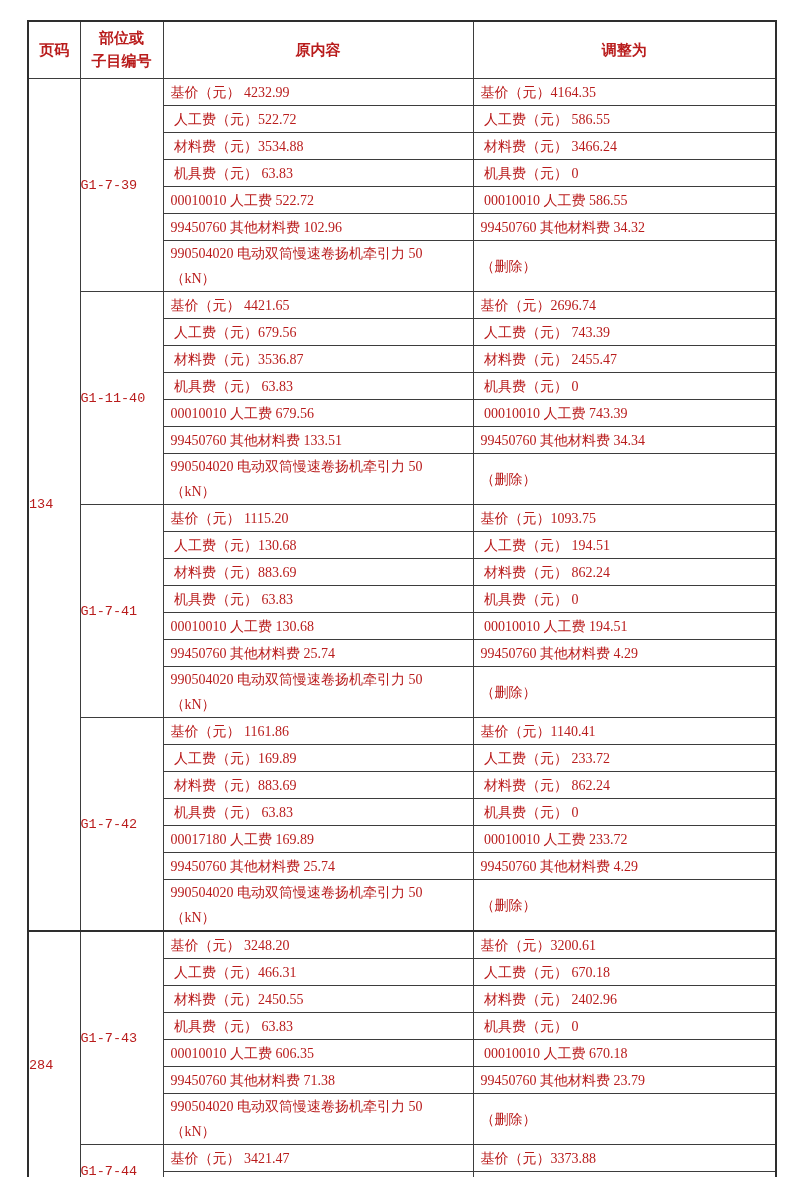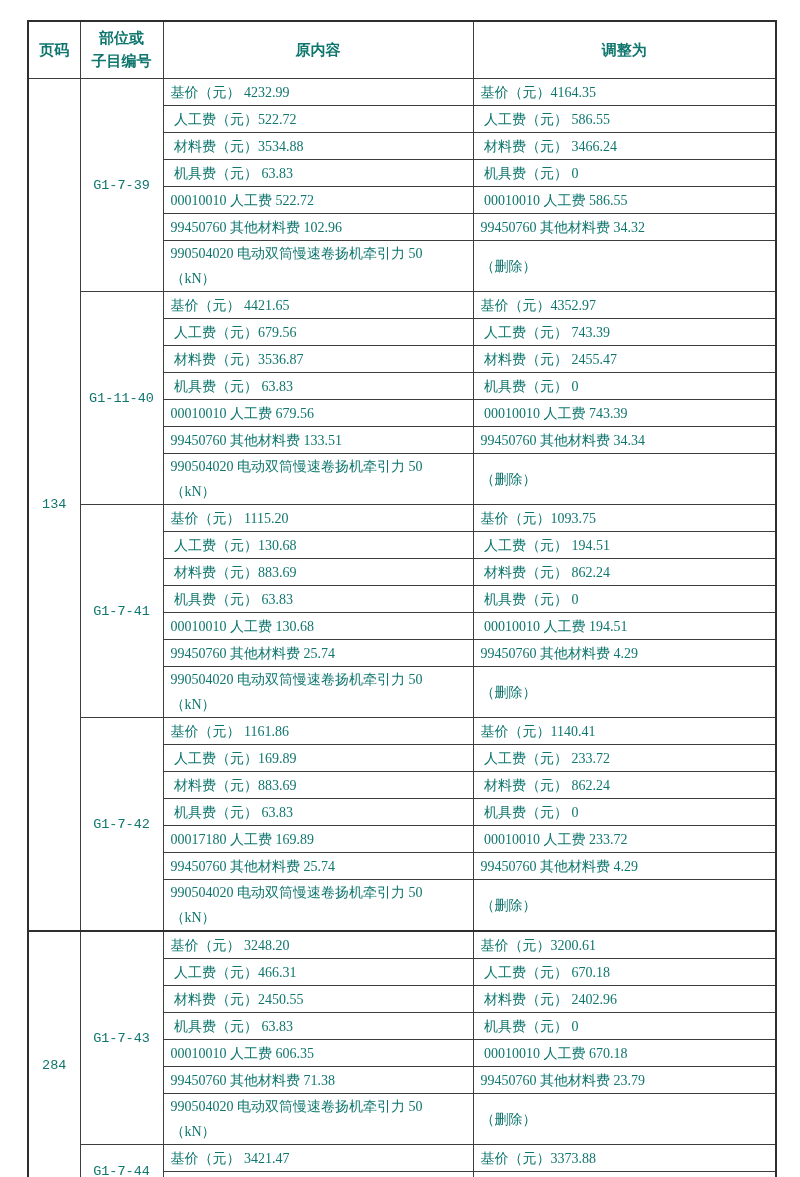--- a/index.html
+++ b/index.html
@@ -1,21 +1,21 @@
 <!DOCTYPE html>
 <html><head>
 <meta charset="utf-8">
 <style>
   html,body{margin:0;padding:0;background:#ffffff;}
   .doc{
     position:relative;
     width:774px;height:1177px;
     background:#ffffff;
     font-family:"Liberation Serif","DejaVu Serif",serif;
-    color:#0f766e;
+    color:#b91c1c;
     text-decoration:underline;
   }
   table.errata{
     position:absolute;left:27px;top:20px;
     width:748px;
     border-collapse:collapse;
     table-layout:fixed;
   }
   table.errata, table.errata th, table.errata td{
     border:1px solid #3d3d3d;
@@ -28,21 +28,21 @@
     line-height:23px;
     padding:0 2px;
   }
   td{
     font-size:14px;
     vertical-align:middle;
     line-height:25px;
     padding:0;
   }
   td.page-cell, td.code-cell{
-    text-align:center;
+    text-align:left;
     font-family:"Liberation Mono","DejaVu Sans Mono",monospace;
     font-size:13.5px;
     letter-spacing:0;
   }
   td.content-cell{
     text-align:left;
     white-space:pre-wrap;
     padding:0 4px 0 7px;
     height:26px;
     overflow:hidden;
@@ -97,21 +97,21 @@
           <td class="content-cell">99450760 其他材料费 34.32</td>
         </tr>
         <tr>
           <td class="content-cell">990504020 电动双筒慢速卷扬机牵引力 50
 （kN）</td>
           <td class="content-cell">（删除）</td>
         </tr>
         <tr>
           <td class="code-cell" rowspan="7">G1-11-40</td>
           <td class="content-cell">基价（元） 4421.65</td>
-          <td class="content-cell">基价（元）4352.97</td>
+          <td class="content-cell">基价（元）2696.74</td>
         </tr>
         <tr>
           <td class="content-cell"> 人工费（元）679.56</td>
           <td class="content-cell"> 人工费（元） 743.39</td>
         </tr>
         <tr>
           <td class="content-cell"> 材料费（元）3536.87</td>
           <td class="content-cell"> 材料费（元） 2455.47</td>
         </tr>
         <tr>

